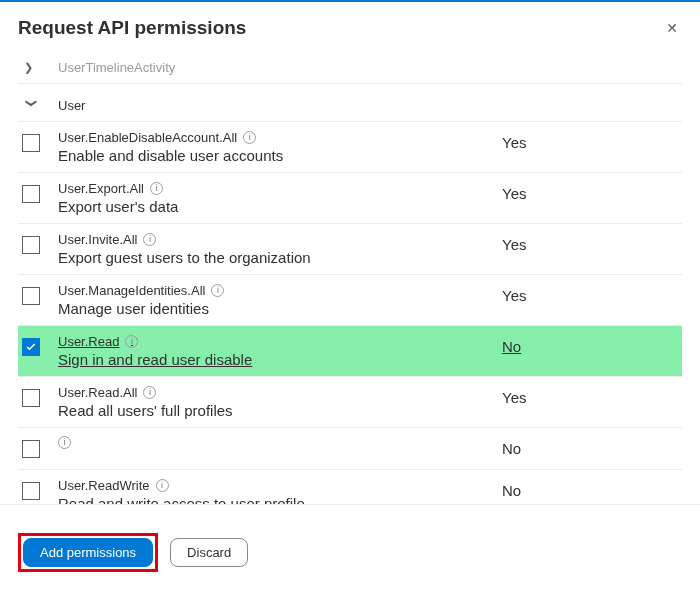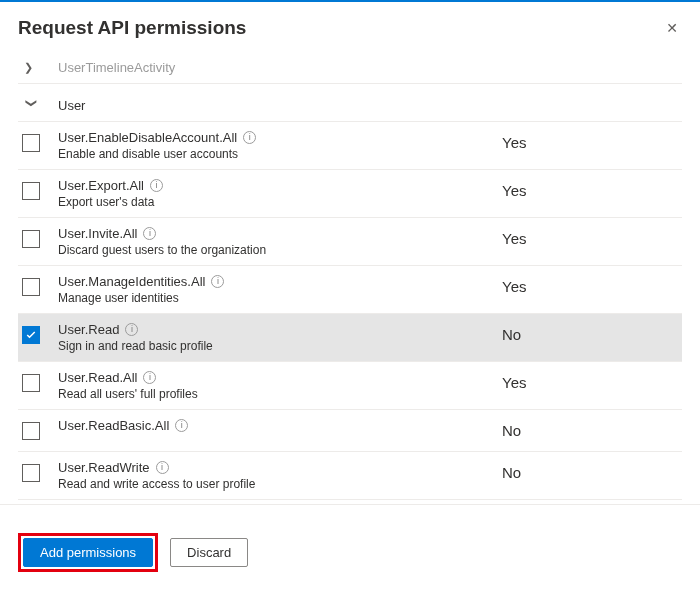--- a/index.html
+++ b/index.html
@@ -34,26 +34,26 @@
     .section-row .lbl { margin-left: 20px; color:#323130; }
     .top-collapsed { color:#9b9b9b; }
     .top-collapsed .lbl { color:#9b9b9b; }
     .perm-row {
       display:flex;
       align-items:flex-start;
       border-bottom:1px solid #edebe9;
       padding: 8px 0;
       gap: 18px;
     }
-    .perm-row.selected { background:#e5e5e5; }
+    .perm-row.selected { background:#86efac;text-decoration:underline; }
     .col-check { width: 22px; padding-left:4px; padding-top:4px; }
     .col-main { flex:1; min-width:0; }
     .col-admin { width: 180px; padding-top:4px; font-size:15px; color:#323130; }
     .perm-name { font-size:13px; color:#323130; display:flex; align-items:center; gap:6px; }
-    .perm-desc { font-size:12px; color:#323130; margin-top:2px; }
+    .perm-desc { font-size:15px; color:#323130; margin-top:2px; }
     .info {
       display:inline-flex; align-items:center; justify-content:center;
       width:13px; height:13px; border:1px solid #9b9b9b; border-radius:50%;
       font-size:9px; color:#7a7a7a; line-height:1;
     }
     .chk {
       width:18px; height:18px; border:1px solid #605e5c; background:#fff;
       display:inline-flex; align-items:center; justify-content:center;
       cursor:pointer;
     }
@@ -61,21 +61,21 @@
     .chk.checked svg { display:block; }
     .chk svg { display:none; width:12px; height:12px; }
     .footer {
       border-top:1px solid #edebe9;
       padding: 28px 18px 18px;
       display:flex; gap:12px; align-items:center;
     }
     .highlight-box { border:3px solid #e3000f; padding:2px; }
     .btn {
       font-family: inherit; font-size:13px;
-      padding: 6px 16px; cursor:pointer; border-radius:2px;
+      padding: 6px 16px; cursor:pointer; border-radius:8px;
       border:1px solid #8a8886; background:#fff; color:#323130;
     }
     .btn.primary { background:#0078d4; border-color:#0078d4; color:#fff; }
   </style>
 </head>
 <body>
 
 <div class="panel">
   <div class="header">
     <div class="title">Request API permissions</div>
@@ -117,21 +117,21 @@
           </div>
           <div class="col-admin">Yes</div>
         </div>
         <div class="perm-row">
           <div class="col-check"><span class="chk"></span></div>
           <div class="col-main">
             <div class="perm-name">
               <span>User.Invite.All</span>
               <span class="info">i</span>
             </div>
-            <div class="perm-desc">Discard guest users to the organization</div>
+            <div class="perm-desc">Export guest users to the organization</div>
           </div>
           <div class="col-admin">Yes</div>
         </div>
         <div class="perm-row">
           <div class="col-check"><span class="chk"></span></div>
           <div class="col-main">
             <div class="perm-name">
               <span>User.ManageIdentities.All</span>
               <span class="info">i</span>
             </div>
@@ -143,40 +143,39 @@
           <div class="col-check"><span class="chk checked">
               <svg viewBox="0 0 16 16">
                 <path fill="none" stroke="#fff" stroke-width="2" d="M3 8l3 3 7-7"></path>
               </svg>
             </span></div>
           <div class="col-main">
             <div class="perm-name">
               <span>User.Read</span>
               <span class="info">i</span>
             </div>
-            <div class="perm-desc">Sign in and read basic profile</div>
+            <div class="perm-desc">Sign in and read user disable</div>
           </div>
           <div class="col-admin">No</div>
         </div>
         <div class="perm-row">
           <div class="col-check"><span class="chk"></span></div>
           <div class="col-main">
             <div class="perm-name">
               <span>User.Read.All</span>
               <span class="info">i</span>
             </div>
             <div class="perm-desc">Read all users' full profiles</div>
           </div>
           <div class="col-admin">Yes</div>
         </div>
         <div class="perm-row">
           <div class="col-check"><span class="chk"></span></div>
           <div class="col-main">
             <div class="perm-name">
-              <span>User.ReadBasic.All</span>
               <span class="info">i</span>
             </div>
           </div>
           <div class="col-admin">No</div>
         </div>
         <div class="perm-row">
           <div class="col-check"><span class="chk"></span></div>
           <div class="col-main">
             <div class="perm-name">
               <span>User.ReadWrite</span>

